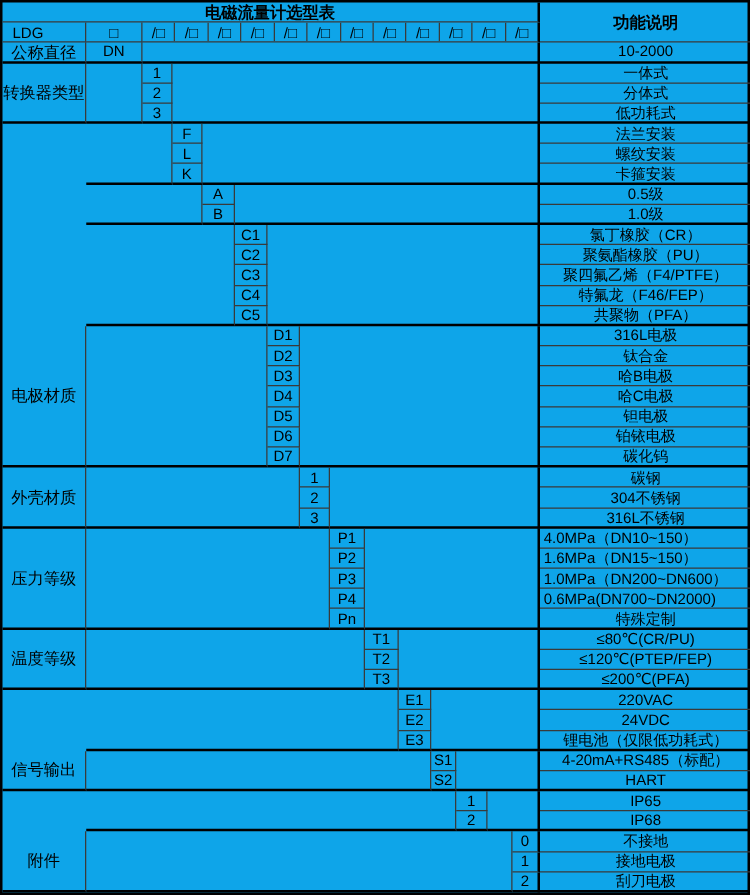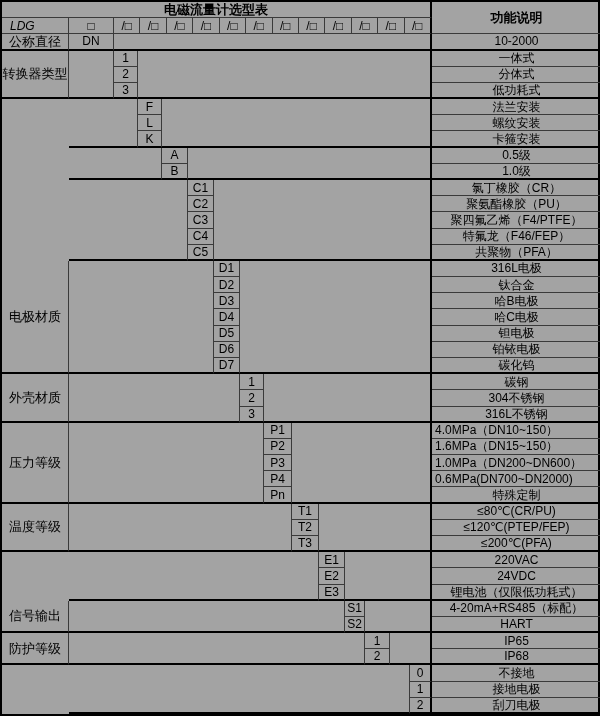--- a/index.html
+++ b/index.html
@@ -4,34 +4,34 @@
 <style>
   html,body{margin:0;padding:0;background:#fff;}
   body{width:600px;height:716px;font-family:"Liberation Sans","DejaVu Sans",sans-serif;color:#000;}
   .table{
     box-sizing:border-box;
     width:600px;height:716px;
     display:grid;
     grid-template-columns:67px 45px 24px 24px 26px 26px 26px 24px 28px 27px 26px 20px 25px 20px 22px 170px;
     grid-template-rows:repeat(44,1fr);
     border:2px solid #000;
-    background:#a3a3a3;
+    background:#0ea5e9;
   }
   .c{
     box-sizing:border-box;
     border-right:1px solid #3a3a3a;
     border-bottom:1px solid #3a3a3a;
     display:flex;align-items:center;justify-content:center;
     font-size:12px;line-height:1;
     overflow:hidden;white-space:nowrap;
   }
   .cat{font-size:13px;}
   .code{font-size:12px;}
   .desc{font-size:12px;}
-  .left{justify-content:flex-start;padding-left:8px;font-style:italic;}
+  .left{justify-content:flex-start;padding-left:8px;}
   .dleft{justify-content:flex-start;padding-left:3px;}
   .sep{border-bottom:2px solid #000;}
   .vr{border-right:2px solid #000;}
   .title{font-weight:bold;font-size:13px;}
   .fn{font-weight:bold;font-size:13px;}
   .slots{display:flex;align-items:stretch;padding:0;}
   .slot{flex:1;display:flex;align-items:center;justify-content:center;border-left:1px solid #3a3a3a;font-size:12px;}
   .slot:first-child{border-left:none;}
 </style>
 </head>
@@ -165,28 +165,28 @@
   <div class="c desc sep" style="grid-area:37/16/38/17">锂电池（仅限低功耗式）</div>
 
   <div class="c cat sep" style="grid-area:38/1/40/2">信号输出</div>
   <div class="c sep" style="grid-area:38/2/40/12"></div>
   <div class="c code" style="grid-area:38/12/39/13">S1</div>
   <div class="c code sep" style="grid-area:39/12/40/13">S2</div>
   <div class="c sep vr" style="grid-area:38/13/40/16"></div>
   <div class="c desc" style="grid-area:38/16/39/17">4-20mA+RS485（标配）</div>
   <div class="c desc sep" style="grid-area:39/16/40/17">HART</div>
 
-  <div class="c cat sep" style="grid-area:40/1/42/2">防护等级</div>
   <div class="c sep" style="grid-area:40/2/42/13"></div>
   <div class="c code" style="grid-area:40/13/41/14">1</div>
   <div class="c code sep" style="grid-area:41/13/42/14">2</div>
   <div class="c sep vr" style="grid-area:40/14/42/16"></div>
   <div class="c desc" style="grid-area:40/16/41/17">IP65</div>
   <div class="c desc sep" style="grid-area:41/16/42/17">IP68</div>
 
+  <div class="c cat sep" style="grid-area:42/1/45/2">附件</div>
   <div class="c sep" style="grid-area:42/2/45/15"></div>
   <div class="c code vr" style="grid-area:42/15/43/16">0</div>
   <div class="c code vr" style="grid-area:43/15/44/16">1</div>
   <div class="c code sep vr" style="grid-area:44/15/45/16">2</div>
   <div class="c desc" style="grid-area:42/16/43/17">不接地</div>
   <div class="c desc" style="grid-area:43/16/44/17">接地电极</div>
   <div class="c desc sep" style="grid-area:44/16/45/17">刮刀电极</div>
 
 </div>
 

